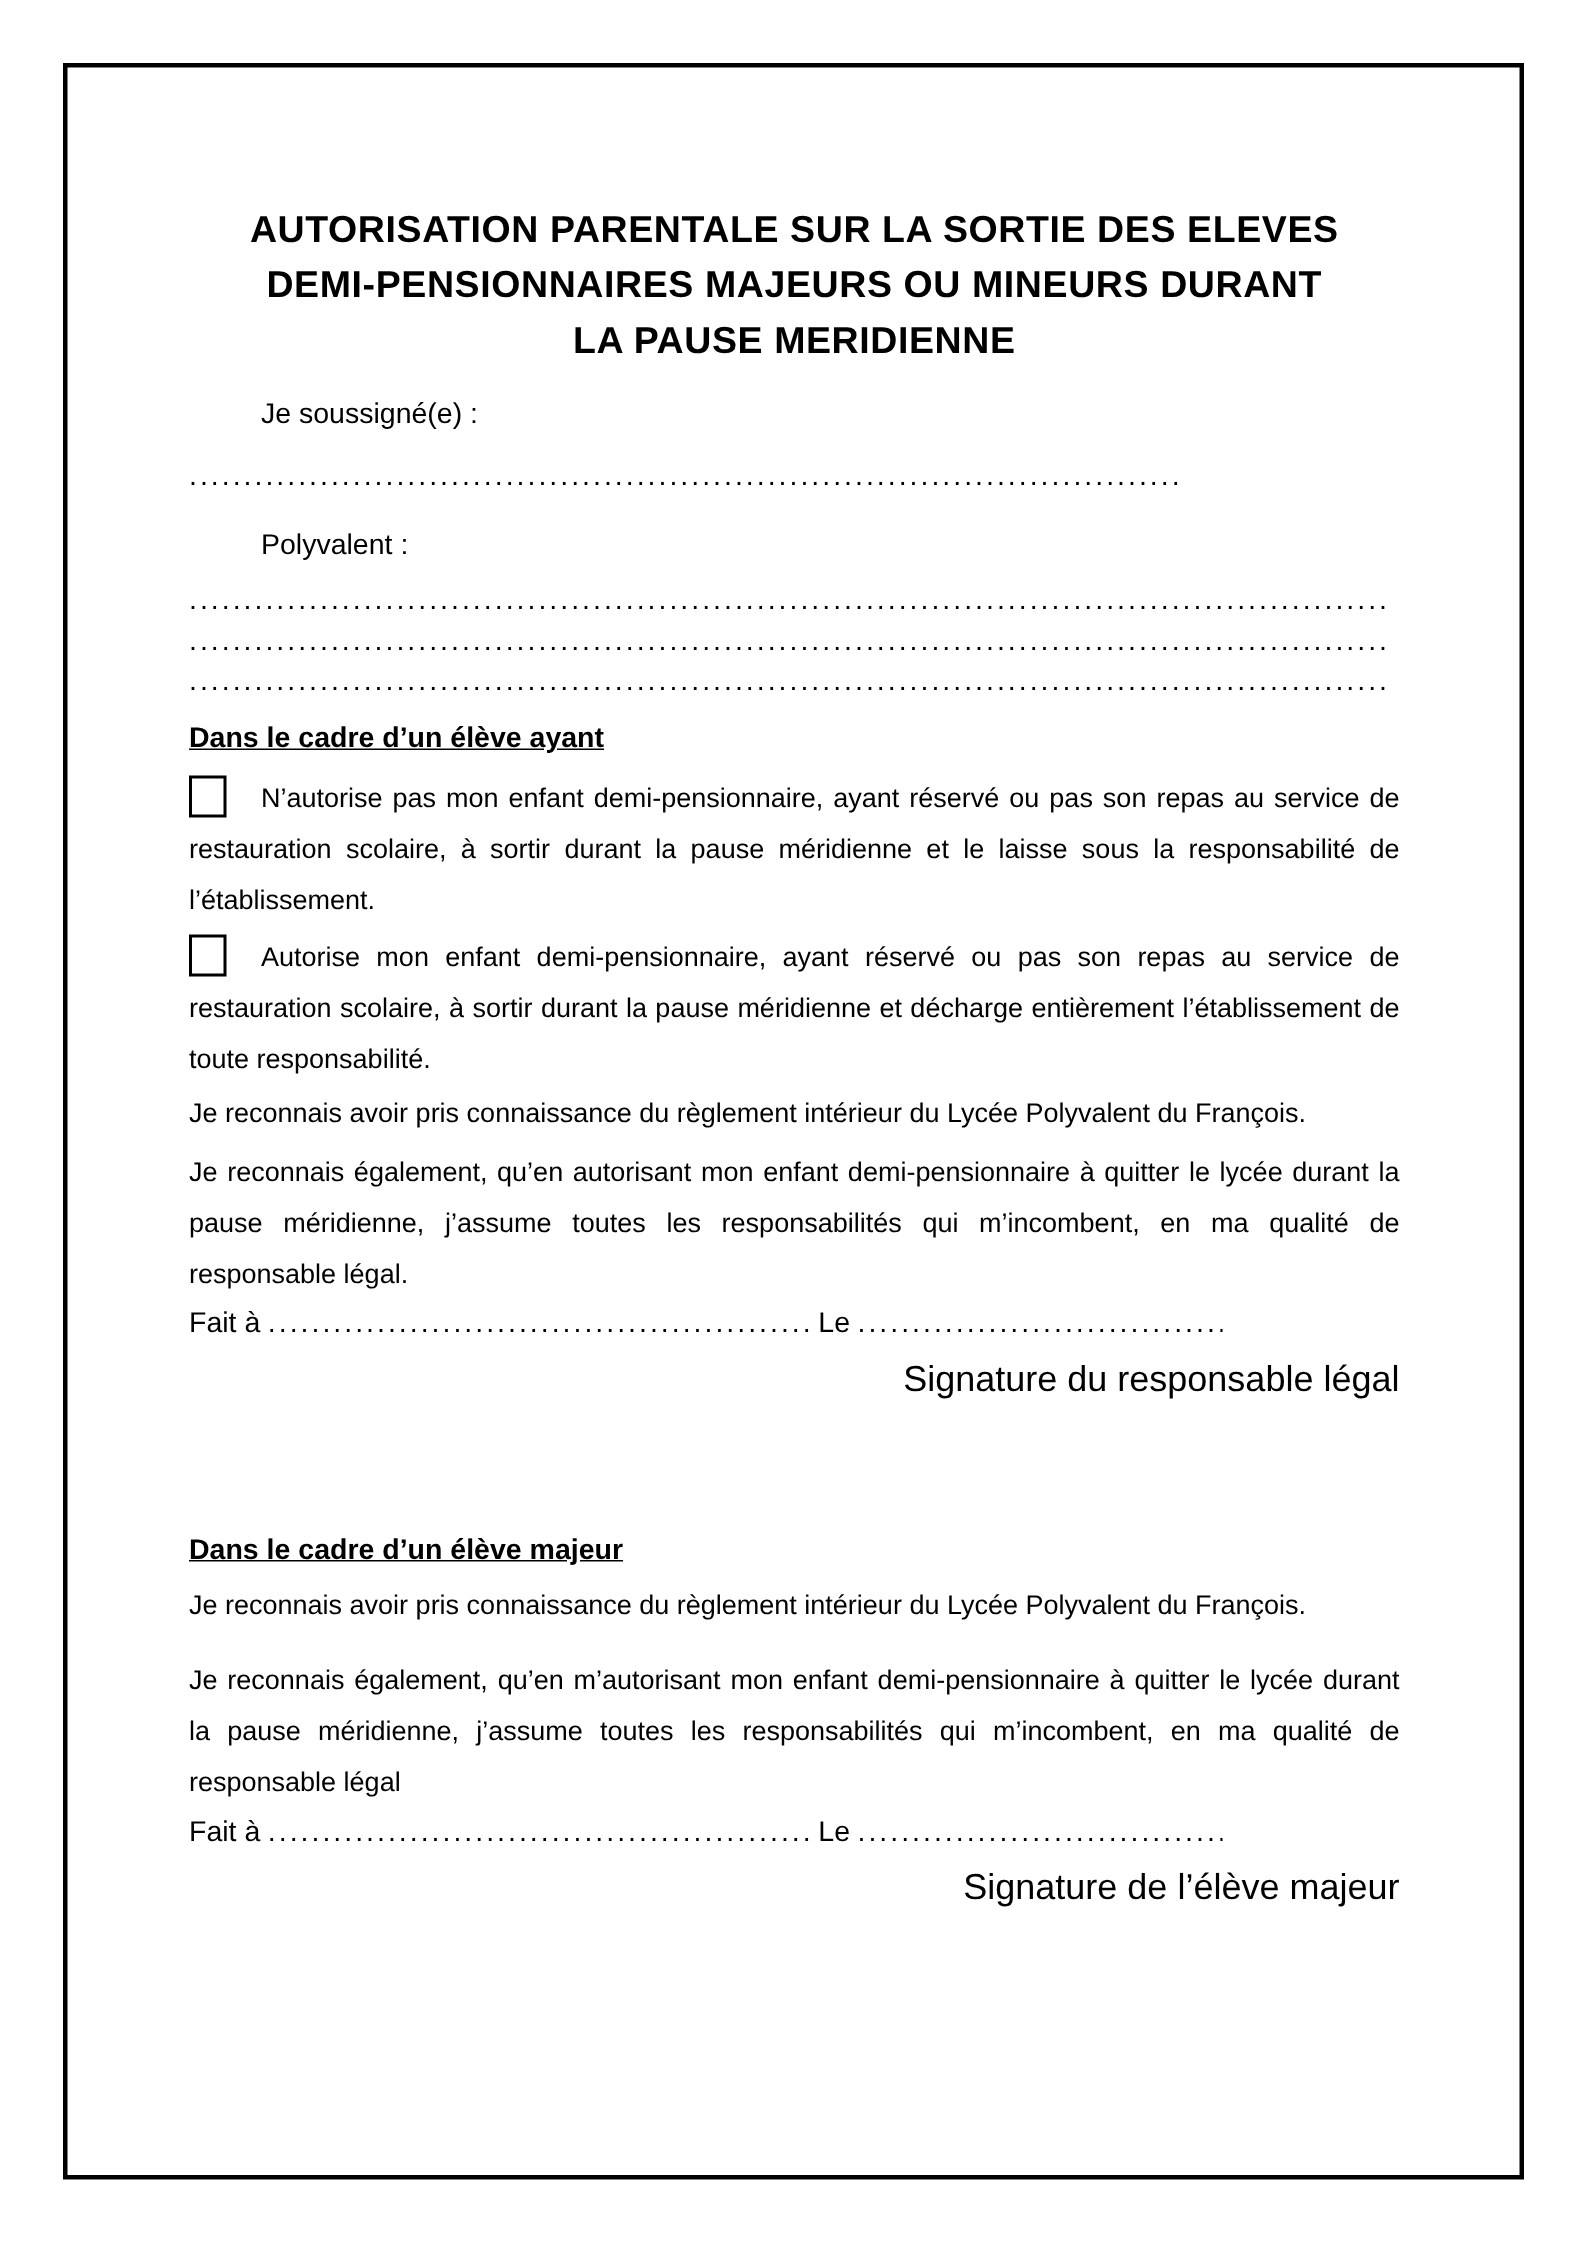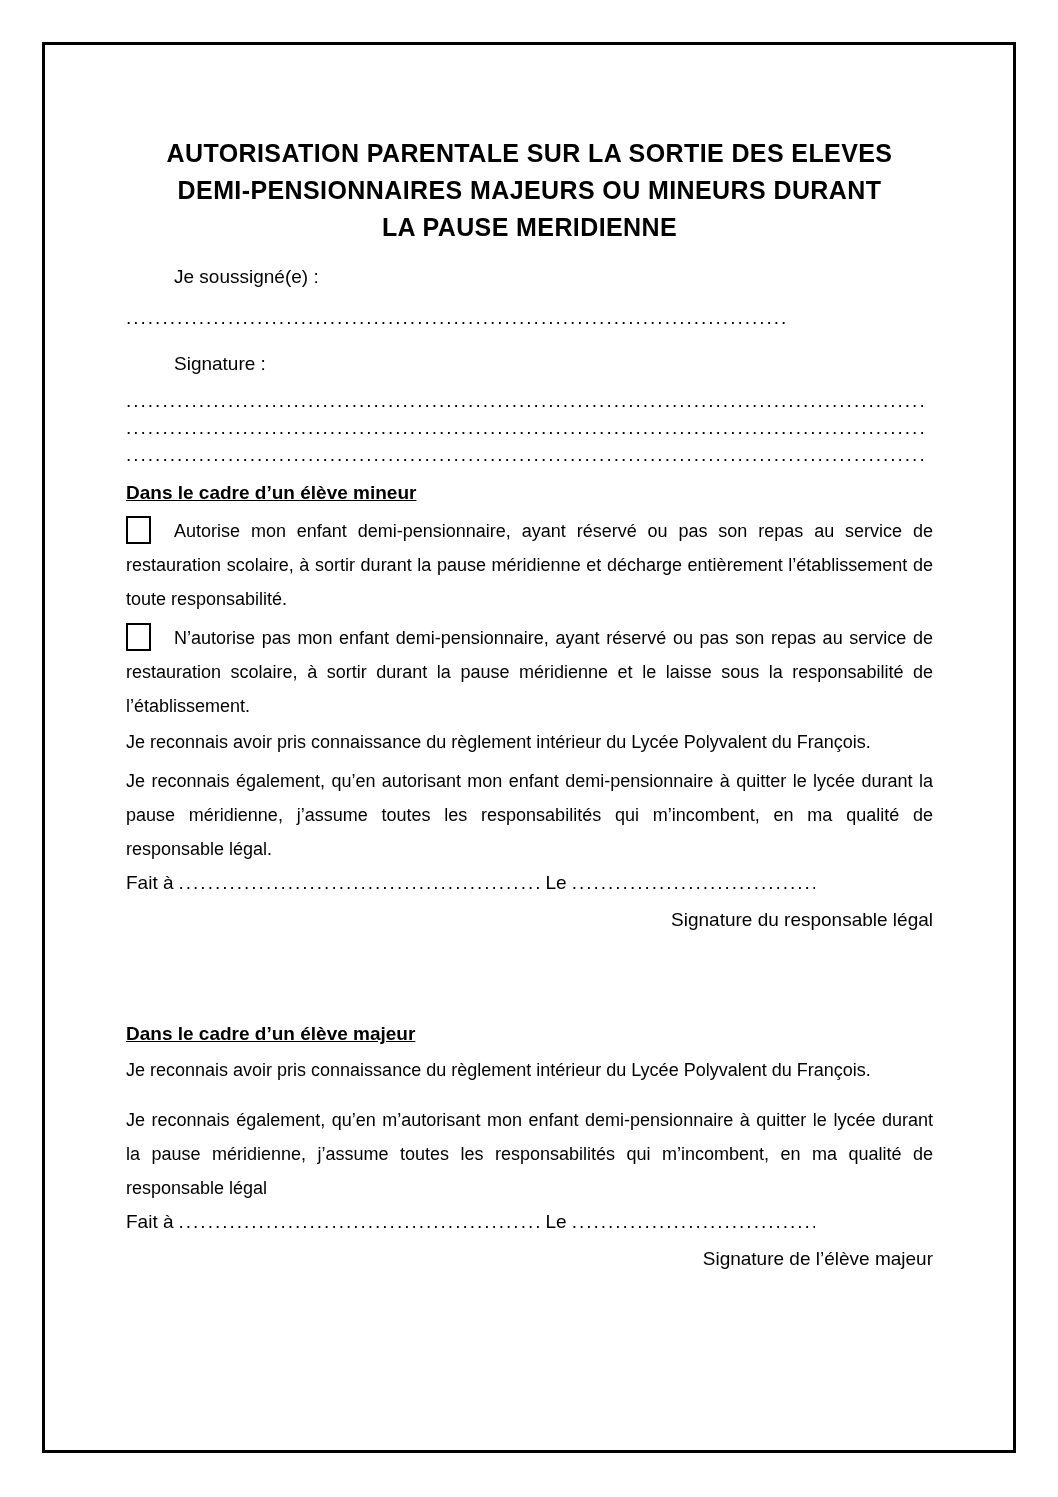--- a/index.html
+++ b/index.html
@@ -90,21 +90,21 @@
     overflow: hidden;
     white-space: nowrap;
     letter-spacing: 2px;
     vertical-align: bottom;
     height: 34px;
     margin: 0 5px;
   }
   .fait-dots { width: 362px; }
   .le-dots   { width: 243px; }
   .signature {
-    font-size: 19px;
+    font-size: 24px;
     line-height: 34px;
     text-align: right;
     margin-top: 3px;
   }
   .section-gap { height: 80px; }
 </style>
 </head>
 <body>
 
 <div class="page">
@@ -112,35 +112,35 @@
 
     <h1 class="title">
       <span>AUTORISATION PARENTALE SUR LA SORTIE DES ELEVES</span>
       <span>DEMI-PENSIONNAIRES MAJEURS OU MINEURS DURANT</span>
       <span>LA PAUSE MERIDIENNE</span>
     </h1>
 
     <p class="label">Je soussigné(e) :</p>
     <div class="dotline w-short">........................................................................................................................................................</div>
 
-    <p class="label">Signature :</p>
+    <p class="label">Polyvalent :</p>
     <div class="addr-group">
       <div class="dotline w-long">..........................................................................................................................................................................</div>
       <div class="dotline w-long">..........................................................................................................................................................................</div>
       <div class="dotline w-long">..........................................................................................................................................................................</div>
     </div>
 
-    <h2 class="section-heading">Dans le cadre d’un élève mineur</h2>
+    <h2 class="section-heading">Dans le cadre d’un élève ayant</h2>
+
+    <p class="para justify" style="margin-top:5px">
+      <span class="checkbox"></span><span>N’autorise pas mon enfant demi-pensionnaire, ayant réservé ou pas son repas au service de restauration scolaire, à sortir durant la pause méridienne et le laisse sous la responsabilité de l’établissement.</span>
+    </p>
 
     <p class="para justify">
       <span class="checkbox"></span><span>Autorise mon enfant demi-pensionnaire, ayant réservé ou pas son repas au service de restauration scolaire, à sortir durant la pause méridienne et décharge entièrement l’établissement de toute responsabilité.</span>
-    </p>
-
-    <p class="para justify" style="margin-top:5px">
-      <span class="checkbox"></span><span>N’autorise pas mon enfant demi-pensionnaire, ayant réservé ou pas son repas au service de restauration scolaire, à sortir durant la pause méridienne et le laisse sous la responsabilité de l’établissement.</span>
     </p>
 
     <p class="para ack">Je reconnais avoir pris connaissance du règlement intérieur du Lycée Polyvalent du François.</p>
 
     <p class="para justify" style="margin-top:5px">Je reconnais également, qu’en autorisant mon enfant demi-pensionnaire à quitter le lycée durant la pause méridienne, j’assume toutes les responsabilités qui m’incombent, en ma qualité de responsable légal.</p>
 
     <p class="fait-line">
       <span>Fait à</span><span class="dots-inline fait-dots">....................................................................................................</span><span>Le</span><span class="dots-inline le-dots">......................................................................</span>
     </p>
 

